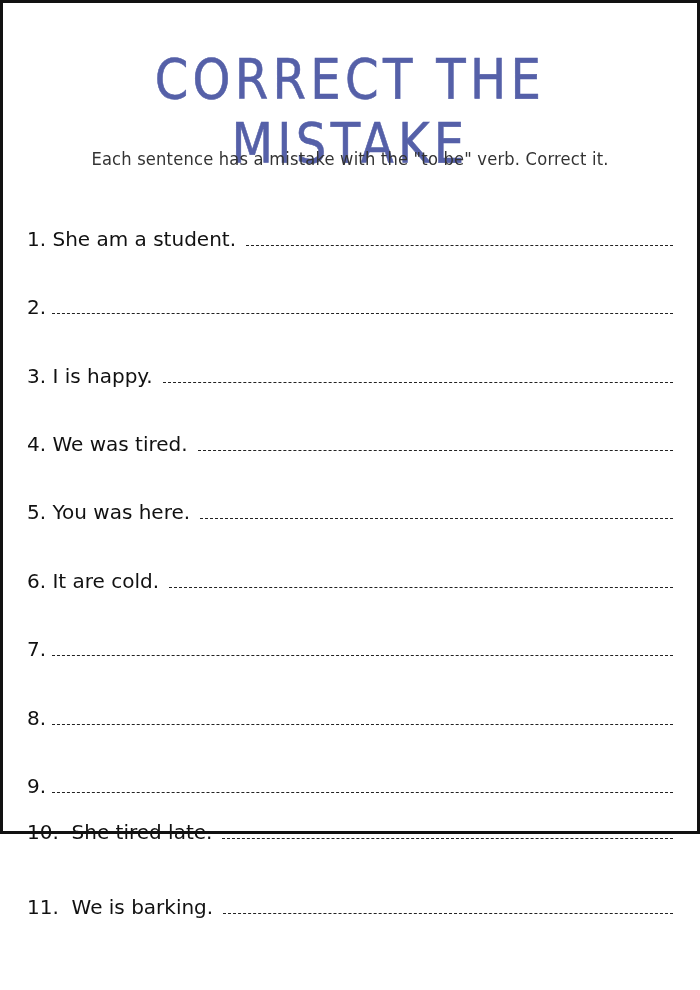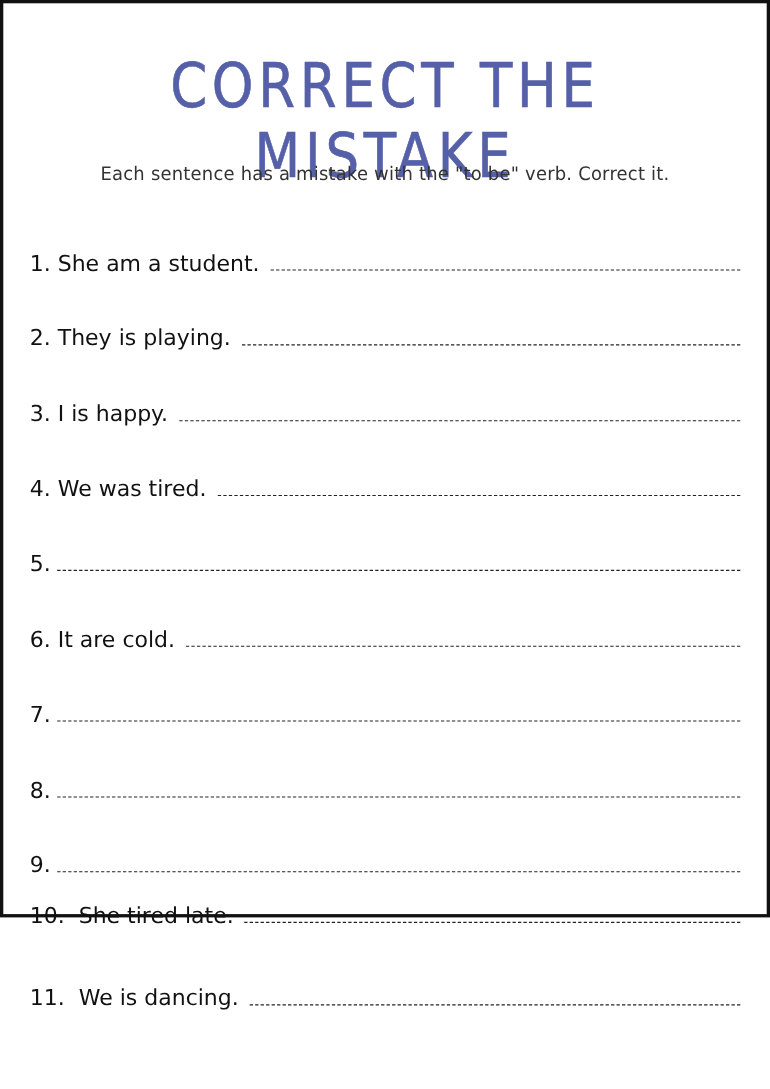--- a/index.html
+++ b/index.html
@@ -63,38 +63,38 @@
   <div class="items">
     <div class="item" style="top:0px">
       <span class="num">1.</span>
         <span class="num"> </span>
       <span class="sentence">She am a student.</span>
       <span class="answer-line"></span>
     </div>
     <div class="item" style="top:68px">
       <span class="num">2.</span>
         <span class="num"> </span>
-      <span class="sentence">They is playing.</span>
       <span class="answer-line"></span>
     </div>
     <div class="item" style="top:137px">
       <span class="num">3.</span>
         <span class="num"> </span>
       <span class="sentence">I is happy.</span>
       <span class="answer-line"></span>
     </div>
     <div class="item" style="top:205px">
       <span class="num">4.</span>
         <span class="num"> </span>
       <span class="sentence">We was tired.</span>
       <span class="answer-line"></span>
     </div>
     <div class="item" style="top:273px">
       <span class="num">5.</span>
         <span class="num"> </span>
+      <span class="sentence">You was here.</span>
       <span class="answer-line"></span>
     </div>
     <div class="item" style="top:342px">
       <span class="num">6.</span>
         <span class="num"> </span>
       <span class="sentence">It are cold.</span>
       <span class="answer-line"></span>
     </div>
     <div class="item" style="top:410px">
       <span class="num">7.</span>
@@ -113,17 +113,17 @@
     </div>
     <div class="item" style="top:593px">
       <span class="num">10.</span>
         <span class="num">  </span>
       <span class="sentence">She tired late.</span>
       <span class="answer-line"></span>
     </div>
     <div class="item" style="top:668px">
       <span class="num">11.</span>
         <span class="num">  </span>
-      <span class="sentence">We is dancing.</span>
+      <span class="sentence">We is barking.</span>
       <span class="answer-line"></span>
     </div>
   </div>
 </div>
 
 </body></html>

